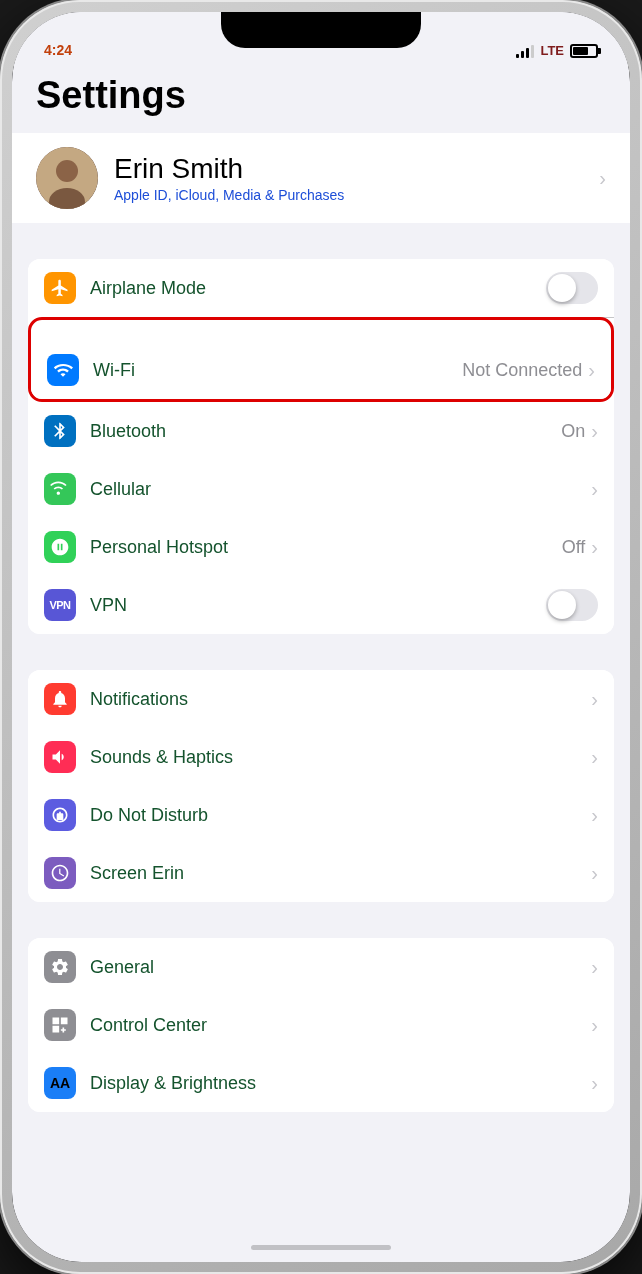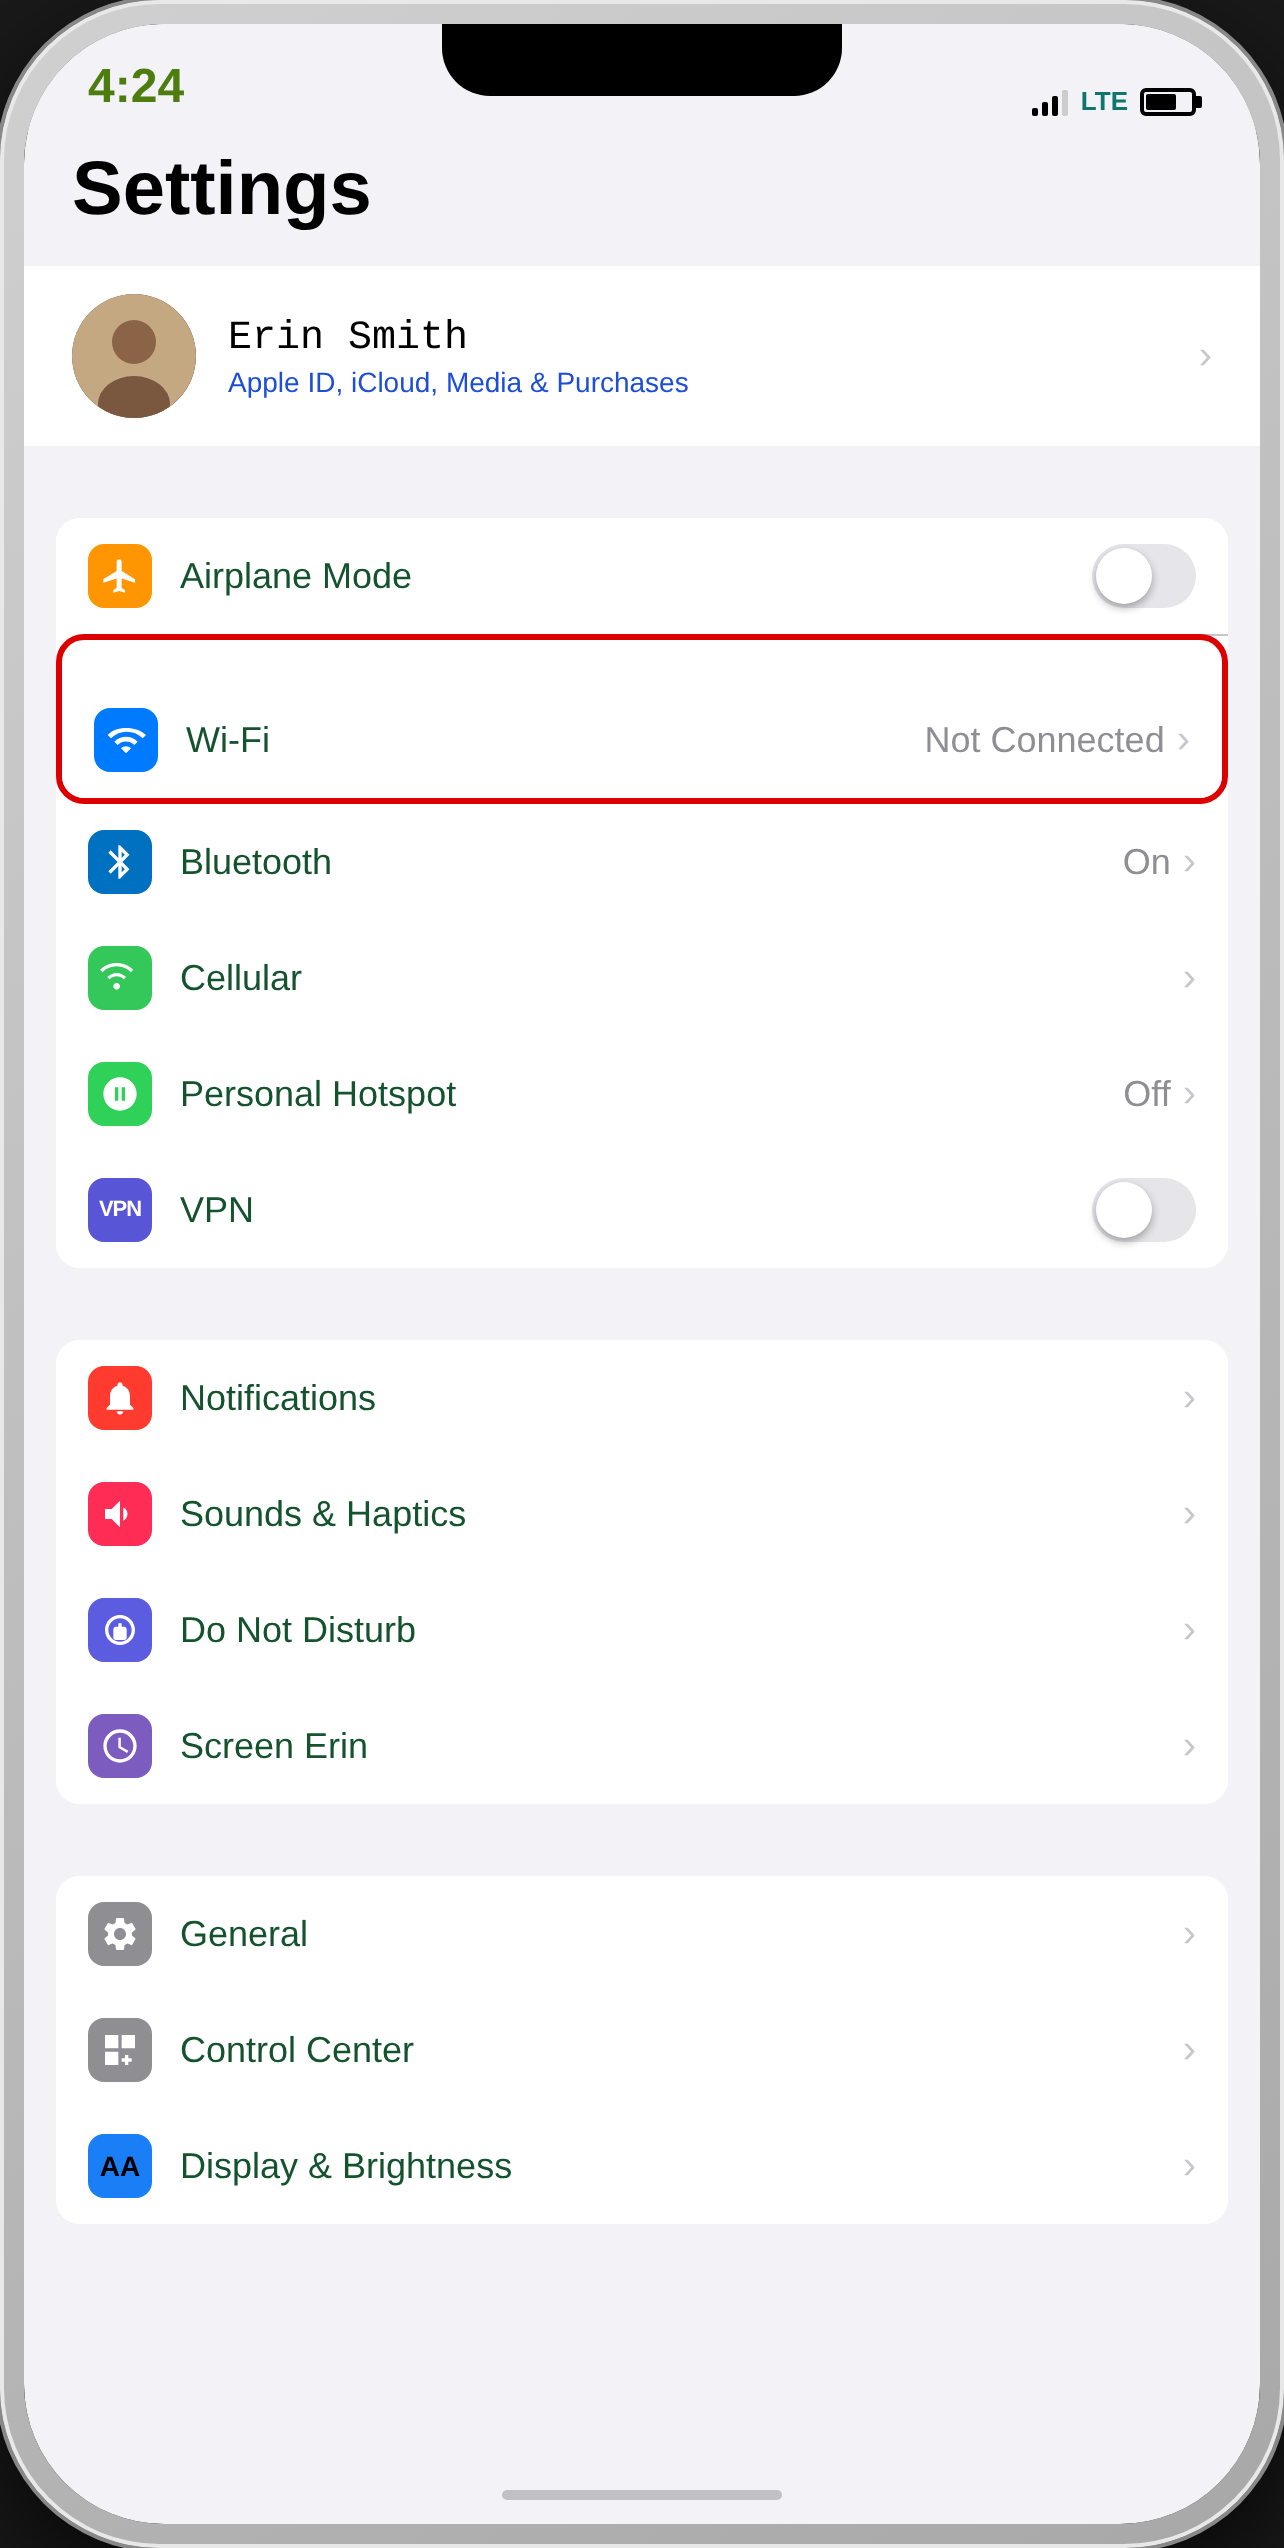--- a/index.html
+++ b/index.html
@@ -86,23 +86,23 @@
       display: flex;
       align-items: flex-end;
       justify-content: space-between;
       padding: 0 32px 8px;
       position: relative;
       z-index: 50;
       background: #f2f2f7;
     }
 
     .status-time {
-      font-size: 24px;
+      font-size: 14px;
       font-weight: 600;
-      color: #4d7c0f;
+      color: #c2410c;
     }
 
     .status-icons {
       display: flex;
       align-items: center;
       gap: 6px;
     }
 
     .signal-bars {
       display: flex;
@@ -112,21 +112,21 @@
     }
     .signal-bars span {
       width: 3px;
       background: #000;
       border-radius: 1px;
     }
 
     .lte-text {
       font-size: 13px;
       font-weight: 600;
-      color: #0f766e;
+      color: #7f1d1d;
     }
 
     .battery-icon {
       width: 28px;
       height: 14px;
       border: 2px solid #000;
       border-radius: 3px;
       position: relative;
       display: flex;
       align-items: center;
@@ -187,24 +187,23 @@
       flex-shrink: 0;
       overflow: hidden;
       position: relative;
     }
 
     .profile-info {
       flex: 1;
     }
 
     .profile-name {
-      font-size: 20px;
+      font-size: 28px;
       font-weight: 400;
       color: #000;
-      font-family: Liberation Mono, monospace;
     }
 
     .profile-sub {
       font-size: 14px;
       color: #1d4ed8;
       margin-top: 2px;
     }
 
     .chevron {
       color: #c7c7cc;

